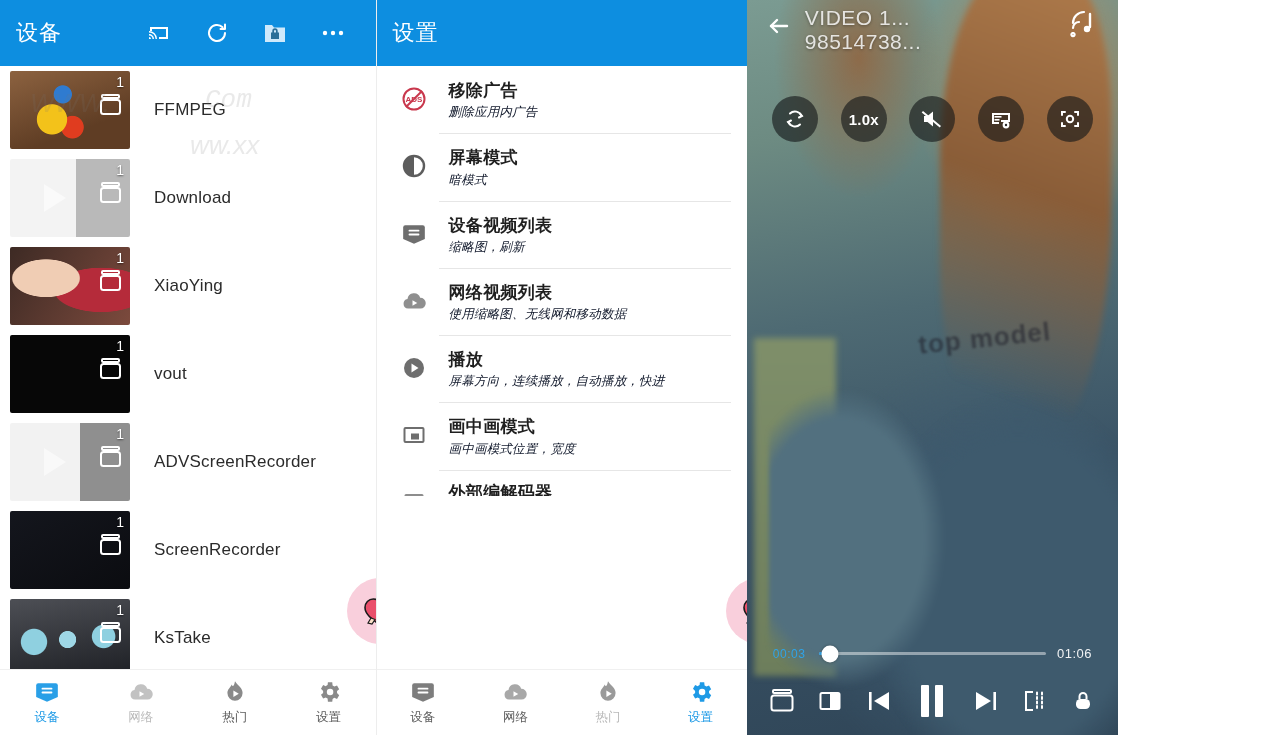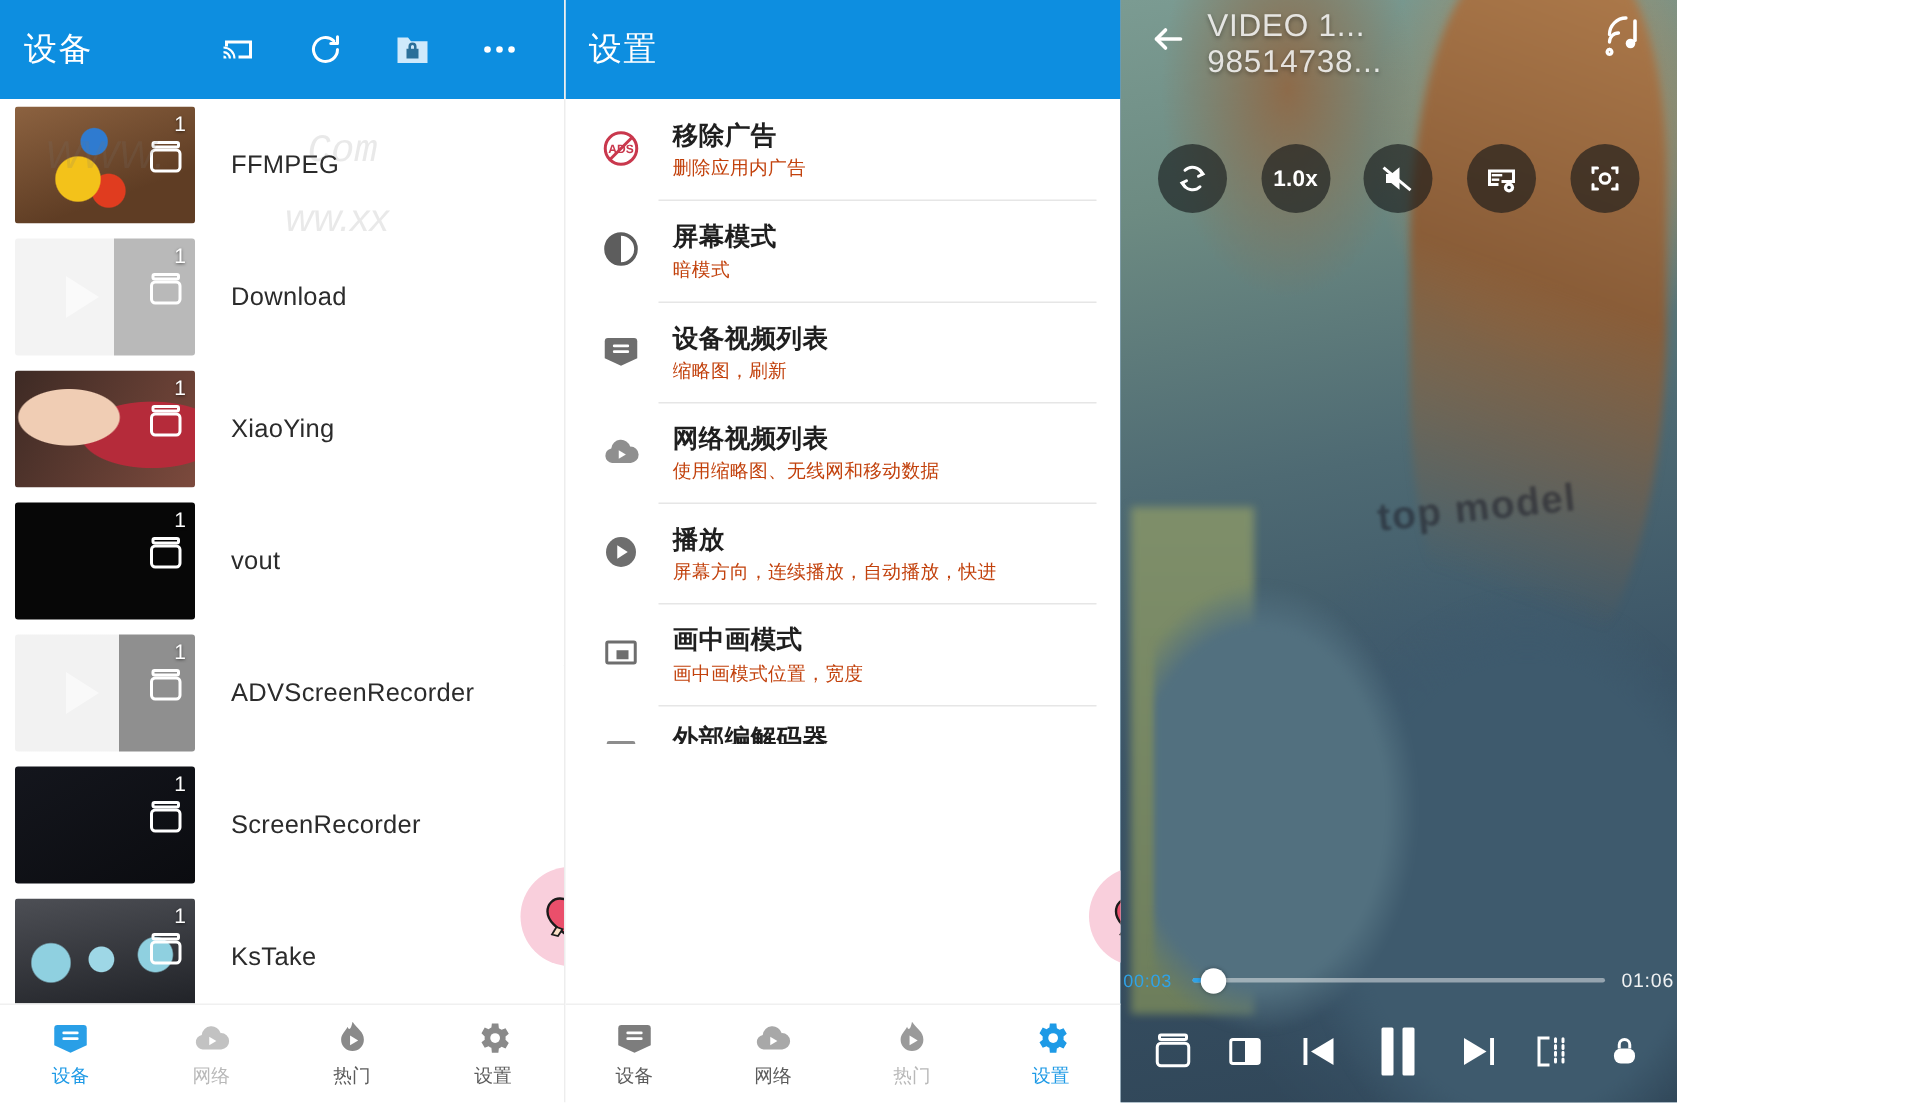--- a/index.html
+++ b/index.html
@@ -210,37 +210,38 @@
   .set-txt { margin-left: 20px; }
   .set-title {
     font-size: 17px;
     color: #1f1f1f;
     font-weight: 700;
     line-height: 1.25;
     letter-spacing: .3px;
   }
   .set-sub {
     font-size: 12.5px;
-    color: #c2410c;
+    color: #0f172a;
     margin-top: 3px;
     letter-spacing: .2px;
+    font-style: italic;
   }
   .set-row.cut {
     padding-top: 12px;
     padding-bottom: 0;
     height: 26px;
     overflow: hidden;
   }
 
   
   .panel-player {
     position: relative;
     width: 425px; height: 735px;
     overflow: hidden;
-    background: #0c4a6e;
+    background: #7f1d1d;
   }
   .video-bg {
     position: absolute; inset: 0;
     background:
       radial-gradient(ellipse 180px 230px at 78% 12%, #c08a55 0%, rgba(192,138,85,0) 68%),
       radial-gradient(ellipse 120px 200px at 30% 8%, #8d6b4a 0%, rgba(141,107,74,0) 70%),
       radial-gradient(ellipse 240px 300px at 60% 78%, #3f5c72 0%, rgba(63,92,114,0) 72%),
       linear-gradient(170deg, #7b9b92 0%, #6d8b82 18%, #4e6a73 42%, #3a5366 65%, #2f4557 100%);
   }
   .video-hoodie {
@@ -329,21 +330,21 @@
 
   .pl-bottom {
     position: absolute;
     left: 0; bottom: 0; width: 100%;
     z-index: 4;
     padding: 0 0 8px 0;
   }
   .seek-row {
     display: flex;
     align-items: center;
-    padding: 0 2px;
+    padding: 0 26px;
     gap: 10px;
     margin-bottom: 18px;
   }
   .time-cur {
     font-size: 12px;
     color: #2fa3e8;
     letter-spacing: .5px;
     min-width: 36px;
   }
   .time-tot {

